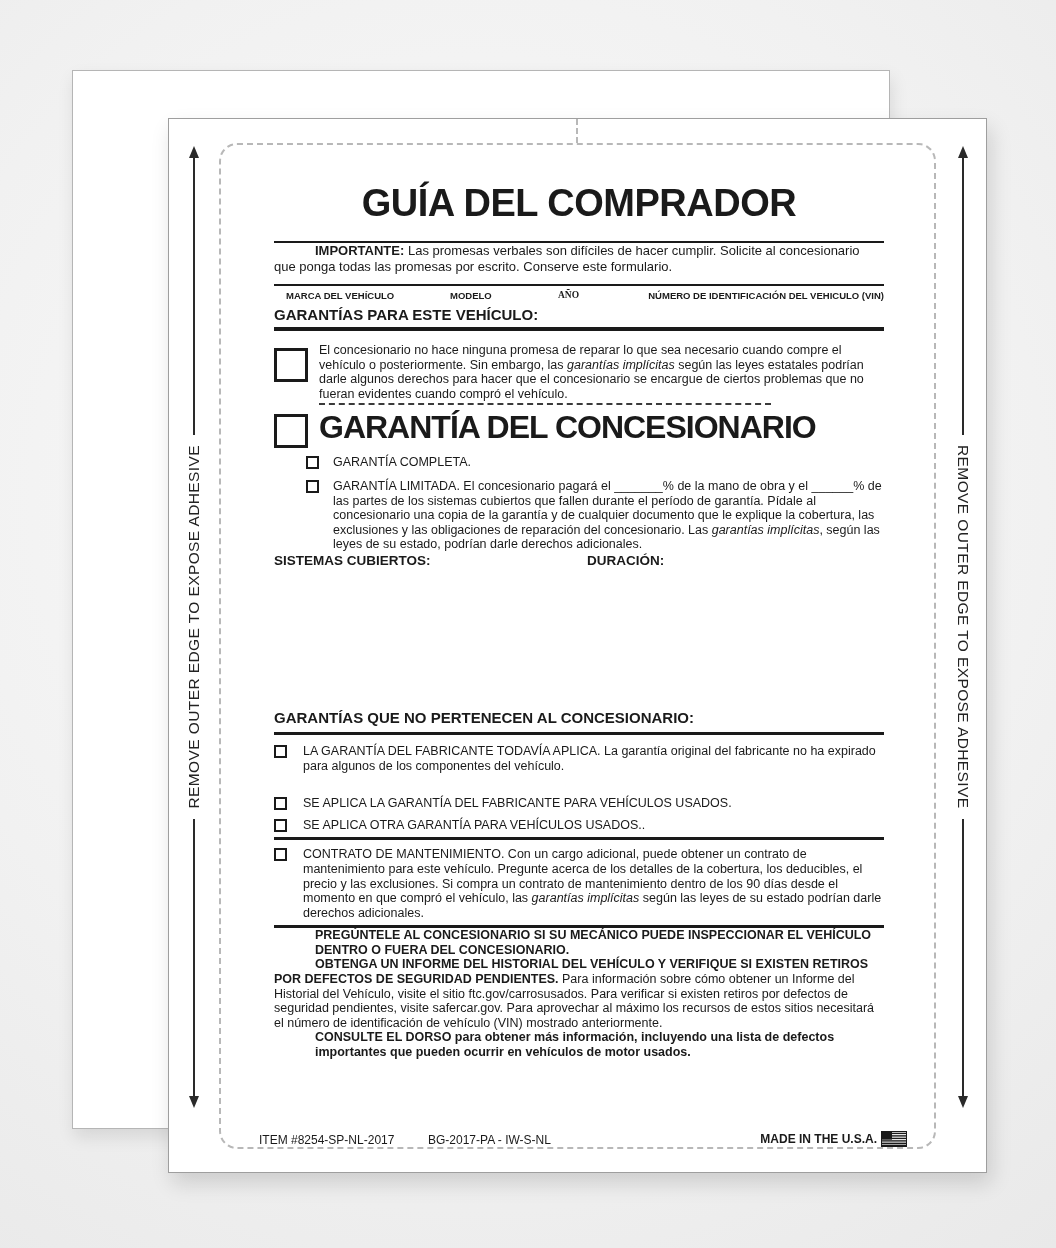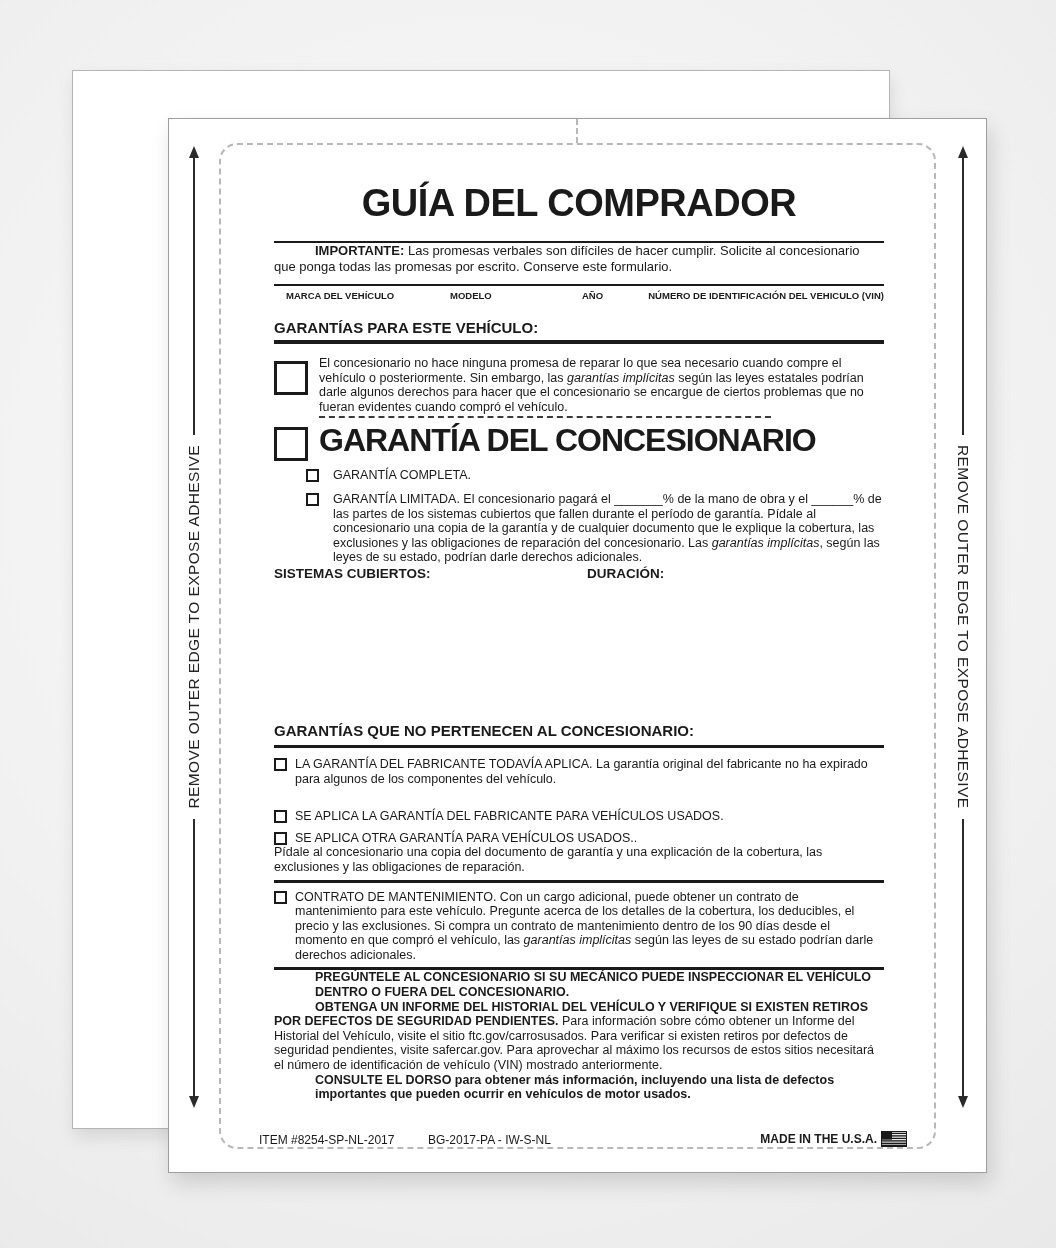--- a/index.html
+++ b/index.html
@@ -36,47 +36,47 @@
   .rail.left .label { transform:rotate(180deg); }
 
   
   .content { position:absolute; left:105px; top:64px; width:610px; }
   .ftitle { margin:0; font-size:38px; line-height:40px; font-weight:bold;
             text-align:center; letter-spacing:-.5px; }
   .rule { background:#1a1a1a; width:100%; }
   .rule.h2 { height:2px; } .rule.h3 { height:3px; } .rule.h4 { height:4px; }
   .mt18{margin-top:18px}.mt12{margin-top:12px}.mt10{margin-top:10px}.mt9{margin-top:9px}
   .mt8{margin-top:23px}.mt7{margin-top:7px}.mt6{margin-top:6px}.mt5{margin-top:5px}
-  .mt4{margin-top:4px}.mt3{margin-top:19px}.mt2{margin-top:2px}.mt1{margin-top:1px}
+  .mt4{margin-top:4px}.mt3{margin-top:6px}.mt2{margin-top:2px}.mt1{margin-top:1px}
   .mt142{margin-top:142px}
 
   .body   { margin:0; font-size:12.5px; line-height:14.6px; }
   .body-lg{ margin:0; font-size:13px;   line-height:15.5px; }
   .bold   { font-weight:bold;padding-left:41px; }
   .it     { font-style:italic; }
 
   .fields { position:relative; height:11px; }
   .fields span { position:absolute; top:0; font-size:9.5px; font-weight:bold; white-space:nowrap;padding-left:12px; }
-  .f-make {left:0;} .f-model{left:164px;} .f-year{left:296px;} .f-vin{right:0;}
+  .f-make {left:0;} .f-model{left:164px;} .f-year{left:272px;font-family:Liberation Serif, serif;} .f-vin{right:0;}
 
   .sec-h  { font-size:15px; line-height:16px; font-weight:bold; }
 
   .big-row { display:flex; align-items:flex-start; }
   .cb-big { width:34px; height:34px; border:3px solid #1a1a1a; box-sizing:border-box;
             flex:none; margin-top:5px; background:#fff; }
   .big-body { margin-left:11px; flex:1 1 auto; min-width:0; }
   .big-title { font-size:32px; line-height:36px; font-weight:bold;
                letter-spacing:-1px; white-space:nowrap; }
   .dashed-sep { margin-left:45px; width:452px; height:0; border-top:2px dashed #3a3a3a; }
 
   .sub-row { display:flex; align-items:flex-start; margin-left:32px; }
   .cb-sm { width:13px; height:13px; border:2px solid #1a1a1a; box-sizing:border-box;
            flex:none; margin-top:1px; background:#fff; }
   .sub-row .txt { margin-left:14px; }
-  .chk-row { display:flex; align-items:flex-start; }
+  .chk-row { display:flex; align-items:flex-start;gap:8px; }
   .chk-row .txt { margin-left:8px; }
 
   .sys-row { position:relative; height:15px; font-size:13.5px; font-weight:bold; }
   .sys-row .dur { position:absolute; left:313px; top:0; }
 
   .footer { position:absolute; left:78px; top:1012px; width:660px; height:18px;
             font-size:12px; }
   .footer .f-item  { position:absolute; left:12px; top:2px; }
   .footer .f-code  { position:absolute; left:181px; top:2px; }
   .footer .f-right { position:absolute; right:0; top:0; display:flex;
@@ -183,21 +183,20 @@
       <div class="chk-row mt8">
         <div class="cb-sm"></div>
         <p class="body txt">SE APLICA LA GARANTÍA DEL FABRICANTE PARA VEHÍCULOS USADOS.</p>
       </div>
 
       <div class="chk-row mt7">
         <div class="cb-sm"></div>
         <p class="body txt">SE APLICA OTRA GARANTÍA PARA VEHÍCULOS USADOS..</p>
       </div>
 
-      <p class="body mt6">Pídale al concesionario una copia del documento de garantía y una explicación de la cobertura, las exclusiones y las obligaciones de reparación.</p>
 
       <div class="rule h3 mt5"></div>
 
       <div class="chk-row mt7">
         <div class="cb-sm"></div>
         <p class="body txt"><span>CONTRATO DE MANTENIMIENTO. Con un cargo adicional, puede obtener un contrato de mantenimiento para este vehículo. Pregunte acerca de los detalles de la cobertura, los deducibles, el precio y las exclusiones. Si compra un contrato de mantenimiento dentro de los 90 días desde el momento en que compró el vehículo, las </span><span class="it">garantías implícitas</span><span> según las leyes de su estado podrían darle derechos adicionales.</span></p>
       </div>
 
       <div class="rule h3 mt5"></div>
 

